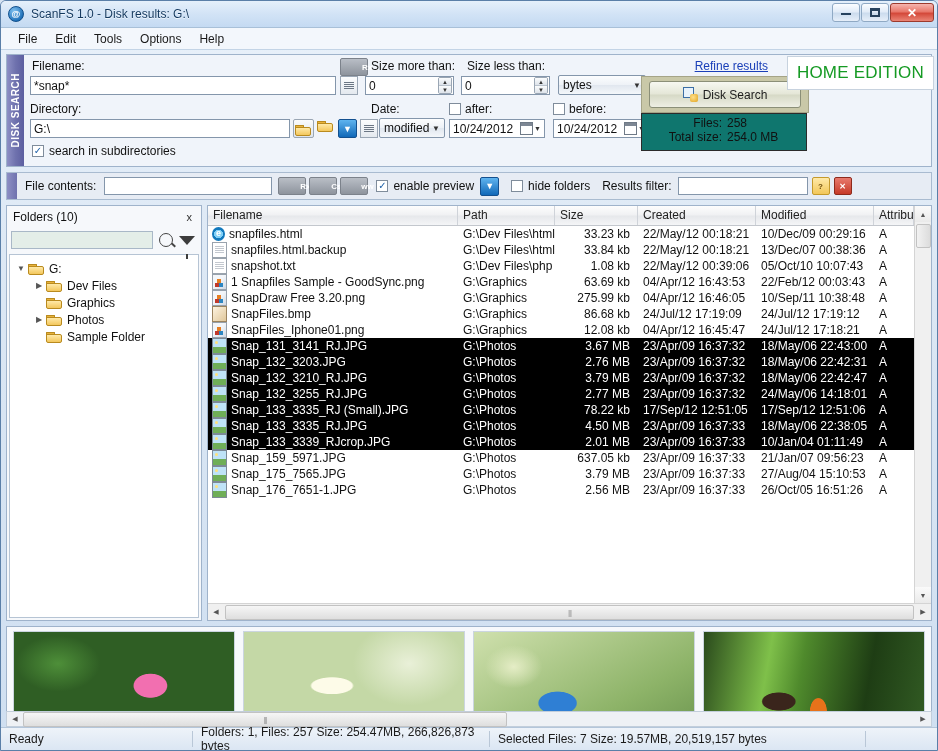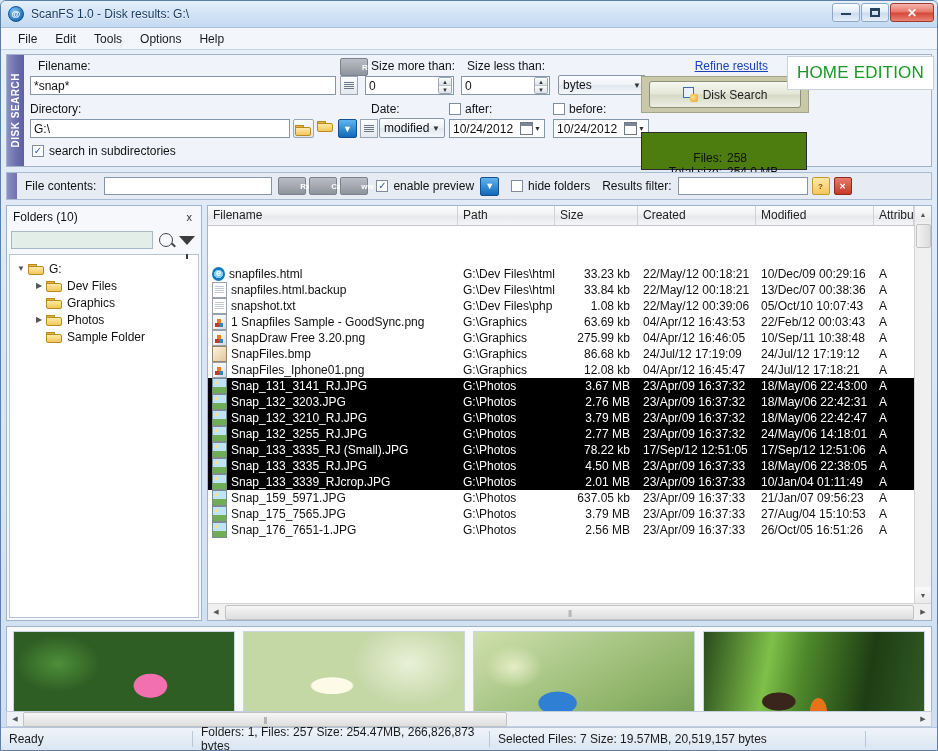--- a/index.html
+++ b/index.html
@@ -180,23 +180,23 @@
     content:""; position:absolute; left:0; top:0; width:11px; height:11px;
     border:1.5px solid #3b6ea5; background:#e8f2fb; box-sizing:border-box;
   }
   .magico::after{
     content:""; position:absolute; right:0; bottom:0; width:8px;height:8px;
     background: radial-gradient(circle at 40% 40%, #ffe08a, #e0a320);
     border-radius:2px;
   }
   .stats-box {
     position: absolute; left: 617px; top: 58px; width: 166px; height: 38px;
-    background: #4d7c0f; border: 1px solid #2b2b2b;
+    background: #0f766e; border: 1px solid #2b2b2b;
     font-size: 12px; color: #111;
-    padding-top: 18px; box-sizing: border-box; margin-top: 19px;
+    padding-top: 2px; box-sizing: border-box;
   }
   .stats-row { display:flex; }
   .stats-row .k { width: 80px; text-align: right; padding-right: 5px;}
   .home-edition {
     position: absolute; left: 786px; top: 55px; width: 145px; height: 32px;
     background: #fff; border: 1px solid #c7d2de;
     display: flex; align-items: center; justify-content: center;
     color: #159a23; font-size: 17px; letter-spacing: .2px;
     font-family: "Liberation Sans", sans-serif;
   }
@@ -402,21 +402,21 @@
     <div class="menu-item">Options</div>
     <div class="menu-item">Help</div>
   </div>
 
   <div class="searchwrap">
     <div class="disk-tab">
       <span>DISK SEARCH</span>
     </div>
     <div class="searchbody">
 
-      <div style="position:absolute;left:14px;top:4px;" class="lbl">Filename:</div>
+      <div style="position:absolute;left:8px;top:4px;" class="lbl">Filename:</div>
       <div style="position:absolute;left:347px;top:4px;" class="lbl">Size more than:</div>
       <div style="position:absolute;left:443px;top:4px;" class="lbl">Size less than:</div>
       <div class="sqbtn gray" style="position:absolute;left:316px;top:3px;">Rx</div>
 
       <div class="txtin" style="position:absolute;left:6px;top:21px;width:306px;" title="*snap*">*snap*</div>
       <div class="listico" style="position:absolute;left:316px;top:21px;">
           <i></i>
           <i></i>
           <i></i>
           <i></i>
@@ -572,21 +572,21 @@
         <div class="tnode" style="padding-left:22px;">
           <span class="tw"></span>
           <span class="folder-glyph"></span>
           <span>Sample Folder</span>
         </div>
       </div>
     </div>
 
     <div class="filelist">
       <div style="display:flex;flex:1;overflow:hidden;">
-        <div style="flex:1;display:flex;flex-direction:column;overflow:hidden;gap:40px;">
+        <div style="flex:1;display:flex;flex-direction:column;overflow:hidden;">
           <div class="lhead">
             <div class="hc c-name" style="display:block;">Filename</div>
             <div class="hc c-path">Path</div>
             <div class="hc c-size" style="text-align:left;padding-left:5px;">Size</div>
             <div class="hc c-created">Created</div>
             <div class="hc c-mod">Modified</div>
             <div class="hc c-attr">Attribu</div>
           </div>
           <div class="rows" id="rows">
               <div class="row">

